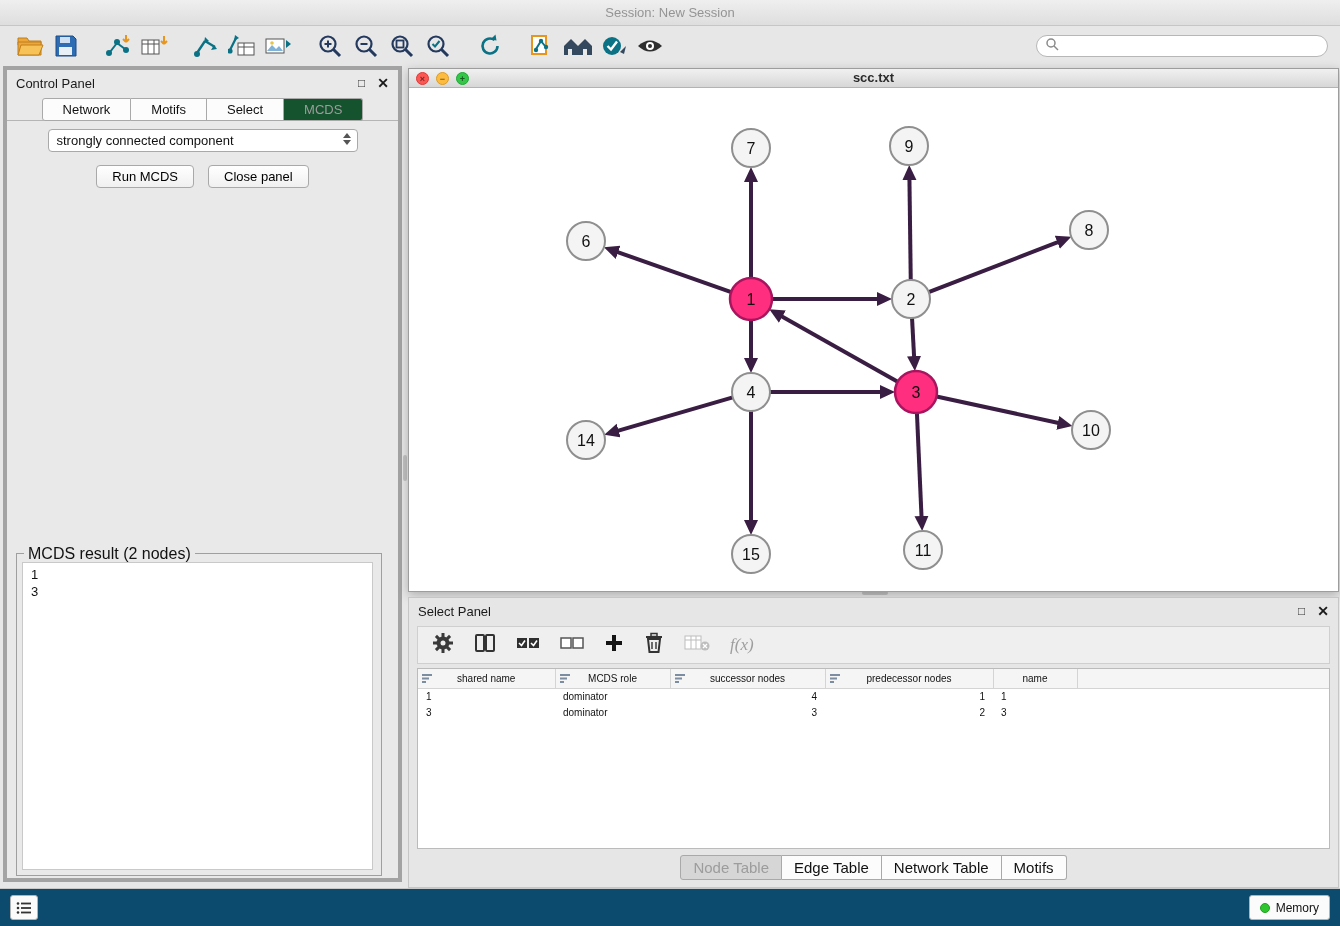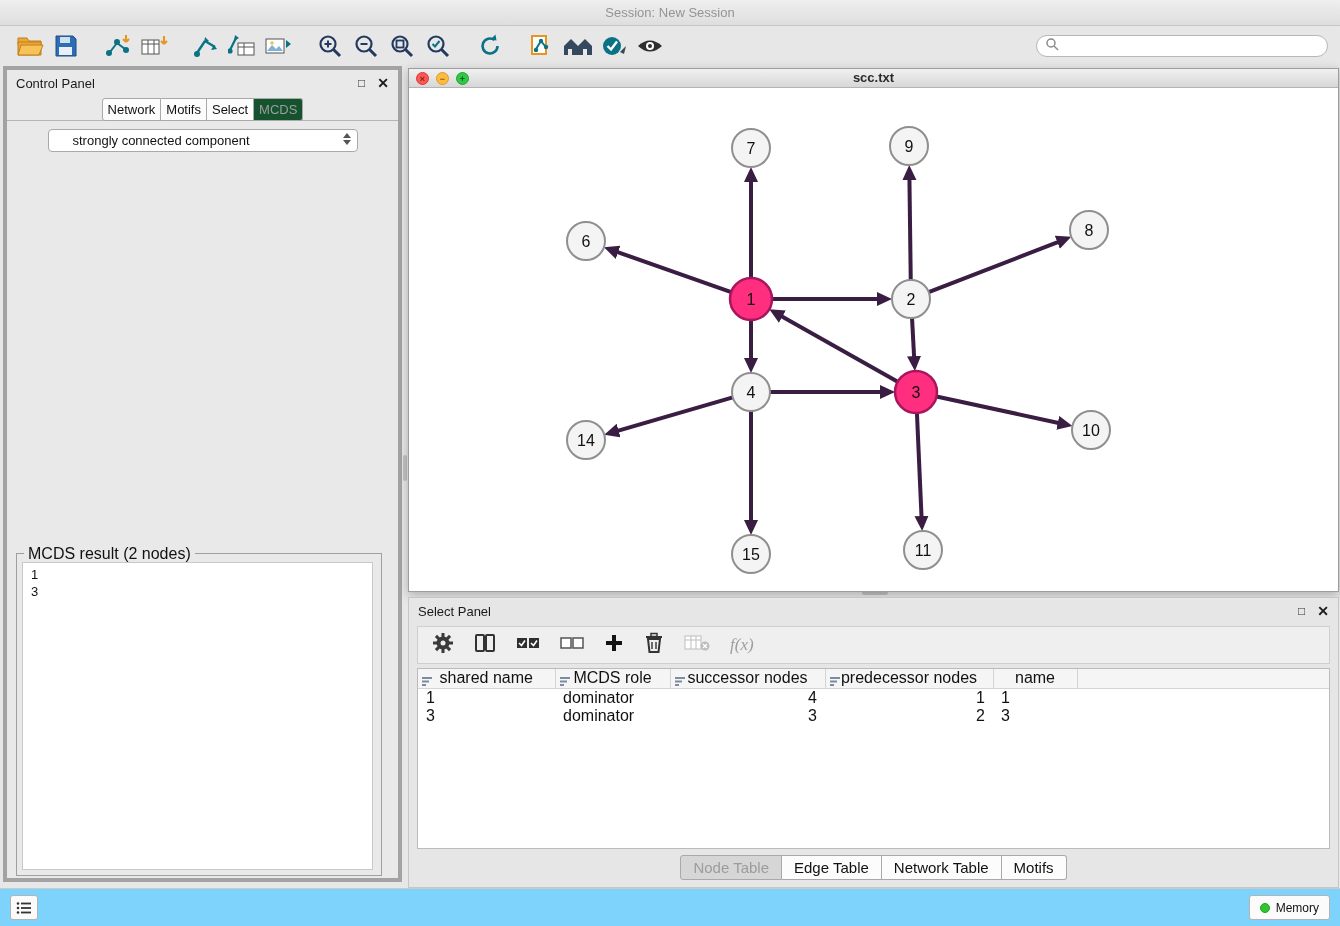--- a/index.html
+++ b/index.html
@@ -19,28 +19,28 @@
   .search-input{border:none;outline:none;flex:1;font-size:12px;background:transparent;font-family:"Liberation Sans",sans-serif}
 
   
   .control-panel{position:absolute;left:3px;top:66px;width:399px;height:816px;background:#e9e9e9;border:4px solid #a3a3a3}
   .panel-header{height:26px;display:flex;align-items:center;padding:0 9px;font-size:13px;color:#1a1a1a}
   .win-btns{margin-left:auto;display:flex;gap:12px;align-items:center}
   .float-glyph{font-size:12px;color:#333;line-height:12px}
   .close-glyph{font-size:14px;font-weight:bold;color:#1a1a1a;line-height:14px}
   .cp-tabs{display:flex;justify-content:center;position:relative;top:2px}
   .cp-tabs:after{content:"";position:absolute;left:0;right:0;bottom:0;border-bottom:1px solid #b5b5b5}
-  .cp-tab{font-size:13px;padding:3px 5px;background:#fcfcfc;border:1px solid #a9a9a9;border-left:none;position:relative;z-index:1;cursor:default}
+  .cp-tab{font-size:13px;padding:3px 20px;background:#fcfcfc;border:1px solid #a9a9a9;border-left:none;position:relative;z-index:1;cursor:default}
   .cp-tab:first-child{border-left:1px solid #a9a9a9;border-radius:3px 0 0 3px}
   .cp-tab:last-child{border-radius:0 3px 3px 0}
   .cp-tab.active{background:#14532d;color:#9c9c9c}
   .cp-body{position:relative;height:calc(100% - 56px)}
   .opt-label{text-align:center;margin-top:24px;font-size:13px}
   .select{margin:10px auto 0;width:310px;height:23px;background:#fff;border:1px solid #a9a9a9;border-radius:4px;
-    display:flex;align-items:center;padding:0 24px;font-size:13px;position:relative}
+    display:flex;align-items:center;padding:0 8px;font-size:13px;position:relative}
   .spin{position:absolute;right:6px;top:3px;display:flex;flex-direction:column;gap:2px}
   .tri-up{width:0;height:0;border-left:4px solid transparent;border-right:4px solid transparent;border-bottom:5px solid #555}
   .tri-down{width:0;height:0;border-left:4px solid transparent;border-right:4px solid transparent;border-top:5px solid #555}
   .btn-row{display:flex;justify-content:center;gap:14px;margin-top:13px}
   .push-btn{font-size:13px;padding:3px 15px;background:linear-gradient(#ffffff,#f0f0f0);border:1px solid #a9a9a9;border-radius:4px;cursor:default}
   .result-group{position:absolute;left:9px;right:16px;top:424px;bottom:5px;border:1px solid #9f9f9f}
   .result-label{position:absolute;top:-9px;left:7px;background:#e9e9e9;padding:0 4px;font-size:16px}
   .result-box{position:absolute;left:5px;right:8px;top:8px;bottom:5px;background:#fff;border:1px solid #c9c9c9;
     font-size:13px;padding:3px 8px;line-height:17px}
 
@@ -59,35 +59,35 @@
   .light.yellow{background:#fdbc40;border:1px solid #de9b23}
   .light.green{background:#33c748;border:1px solid #1da734}
   .net-canvas{display:block}
 
   
   .table-panel{position:absolute;left:408px;top:597px;width:931px;height:291px;background:#e6e6e6;border:1px solid #c6c6c6}
   .tp-toolbar{position:absolute;left:8px;right:8px;top:28px;height:38px;background:#efefef;border:1px solid #cfcfcf;
     display:flex;align-items:center;gap:20px;padding:0 14px}
   .fx-label{font-family:"Liberation Serif",serif;font-style:italic;font-size:17px;color:#9e9e9e}
   .tp-table-wrap{position:absolute;left:8px;right:8px;top:70px;bottom:38px;background:#fff;border:1px solid #bbbbbb;overflow:hidden}
-  table{width:100%;border-collapse:collapse;table-layout:fixed;font-size:16px}
+  table{width:100%;border-collapse:collapse;table-layout:fixed;font-size:10px}
   th{background:#f5f5f5;border:1px solid #d4d4d4;border-top:none;font-weight:normal;height:19px;position:relative;color:#111;text-align:center}
   th:first-child{border-left:none}
   th:last-child{border-right:none}
   th .sort{position:absolute;left:4px;top:4px}
   td{height:16px;padding:0 8px;color:#111;overflow:hidden;white-space:nowrap}
   td.num{text-align:right}
   .tp-tabs{position:absolute;bottom:7px;left:0;right:0;display:flex;justify-content:center}
   .tp-tab{font-size:15px;padding:3px 12px;background:#fcfcfc;border:1px solid #a9a9a9;border-left:none;cursor:default}
   .tp-tab:first-child{border-left:1px solid #a9a9a9;border-radius:3px 0 0 3px}
   .tp-tab:last-child{border-radius:0 3px 3px 0}
   .tp-tab.active{background:#d6d6d6;color:#9c9c9c}
 
   
-  .statusbar{position:absolute;left:0;right:0;bottom:0;height:38px;background:#7dd3fc;border-top:1px solid #c9c9c9;
+  .statusbar{position:absolute;left:0;right:0;bottom:0;height:38px;background:#0c4a6e;border-top:1px solid #c9c9c9;
     display:flex;align-items:center;padding:0 10px}
   .list-btn{width:28px;height:25px;border:1px solid #b3b3b3;border-radius:3px;background:#fbfbfb;display:flex;align-items:center;justify-content:center}
   .memory-btn{margin-left:auto;height:25px;border:1px solid #b3b3b3;border-radius:3px;background:#fbfbfb;
     display:flex;align-items:center;gap:6px;padding:0 10px;font-size:12px}
   .mem-dot{width:10px;height:10px;border-radius:50%;background:#2fc52f;border:1px solid #1da21d}
 </style>
 </head>
 <body>
 
 <div class="titlebar">
@@ -277,20 +277,24 @@
   <div class="cp-body">
 
     <div class="select">
       <span>strongly connected component</span>
       <span class="spin">
         <span class="tri-up"></span>
           <span class="tri-down"></span>
       </span>
     </div>
 
+    <div class="btn-row">
+      <button class="push-btn">Run MCDS</button>
+      <button class="push-btn">Close panel</button>
+    </div>
 
     <div class="result-group">
       <span class="result-label">MCDS result (2 nodes)</span>
       <div class="result-box">
         <div>1</div>
         <div>3</div>
       </div>
     </div>
   </div>
 </div>

